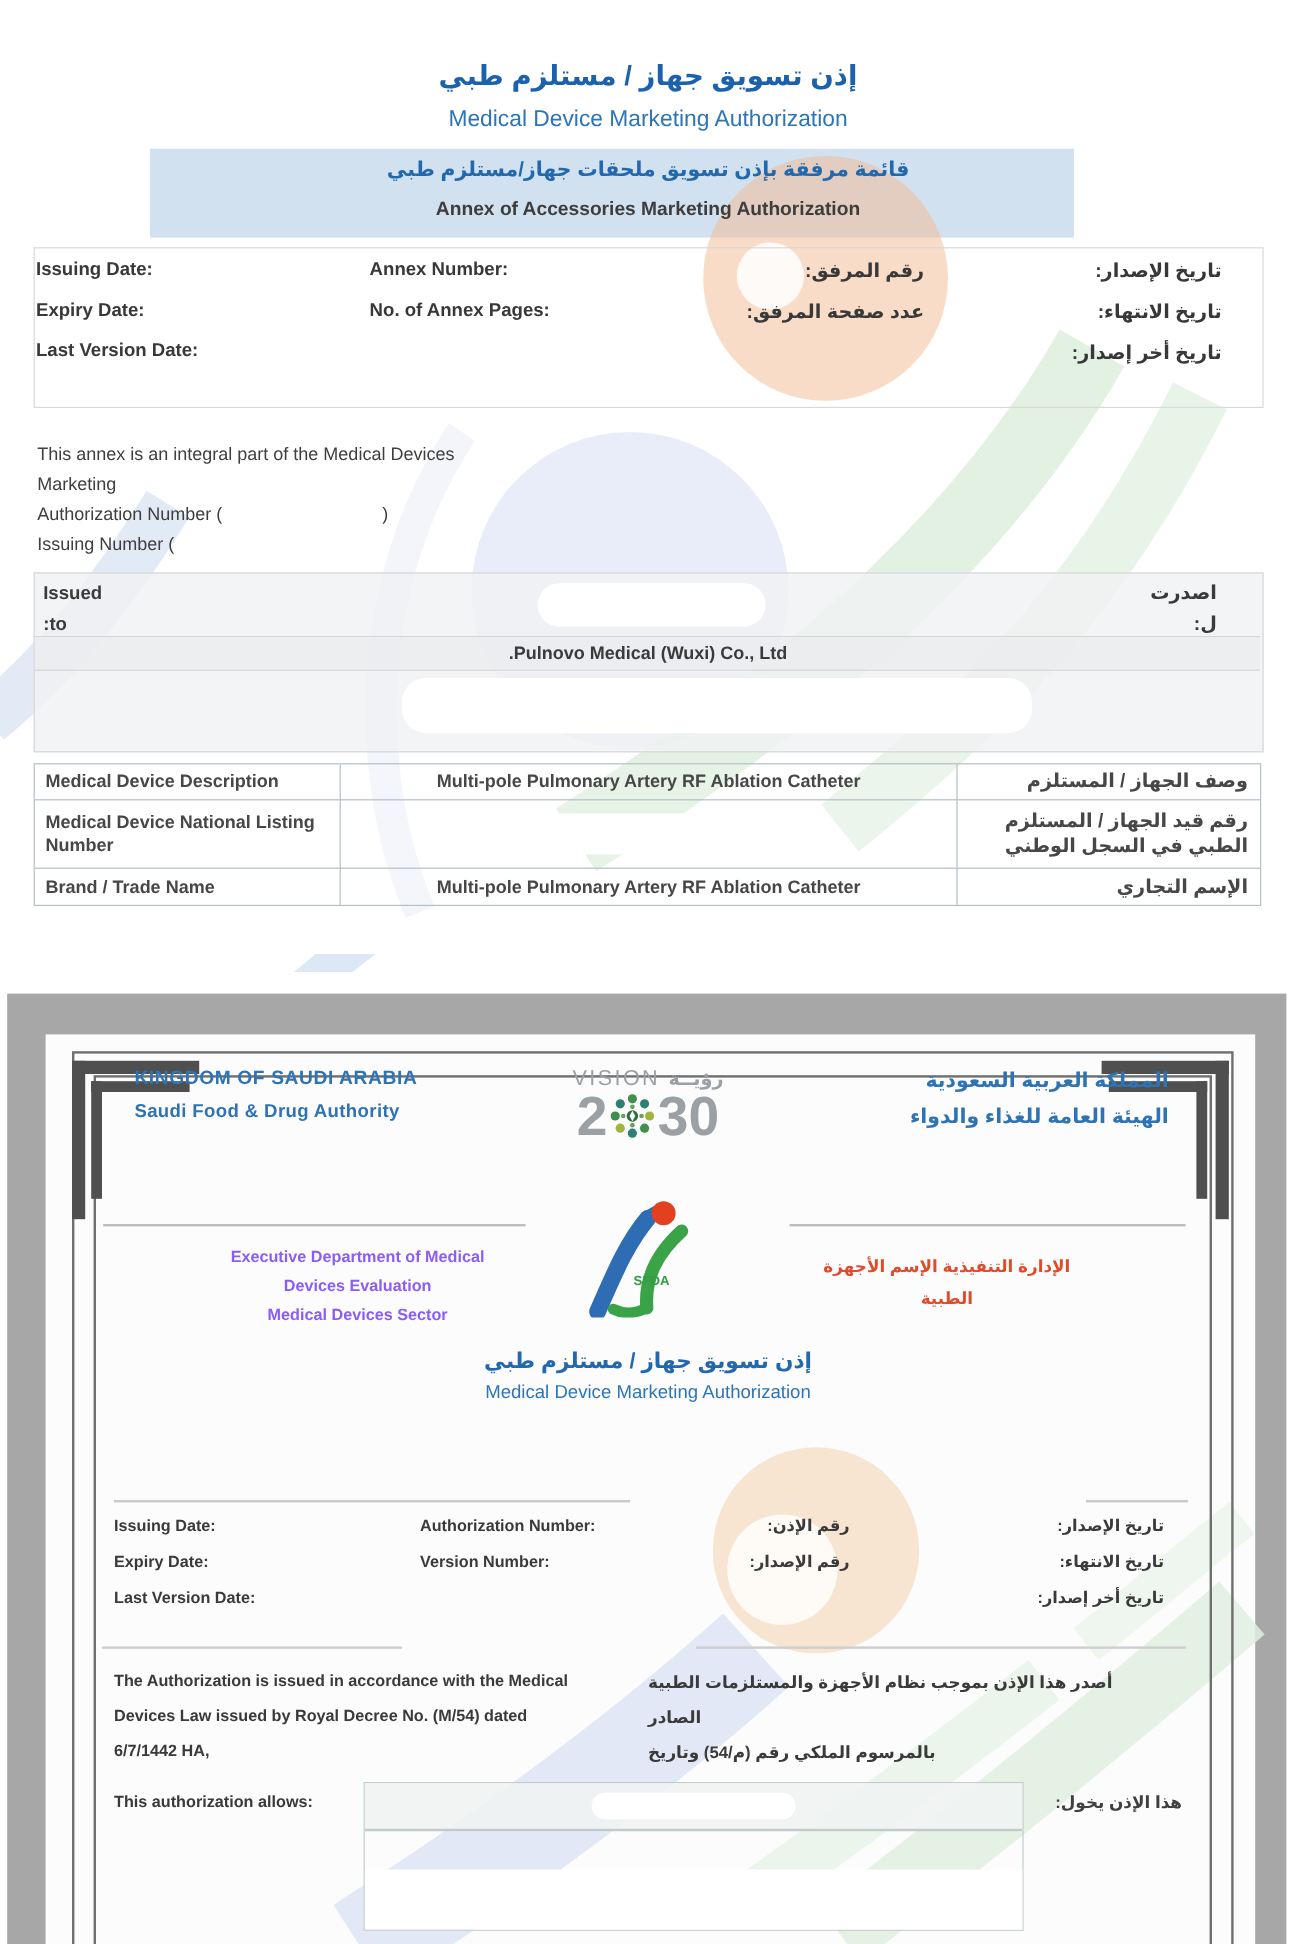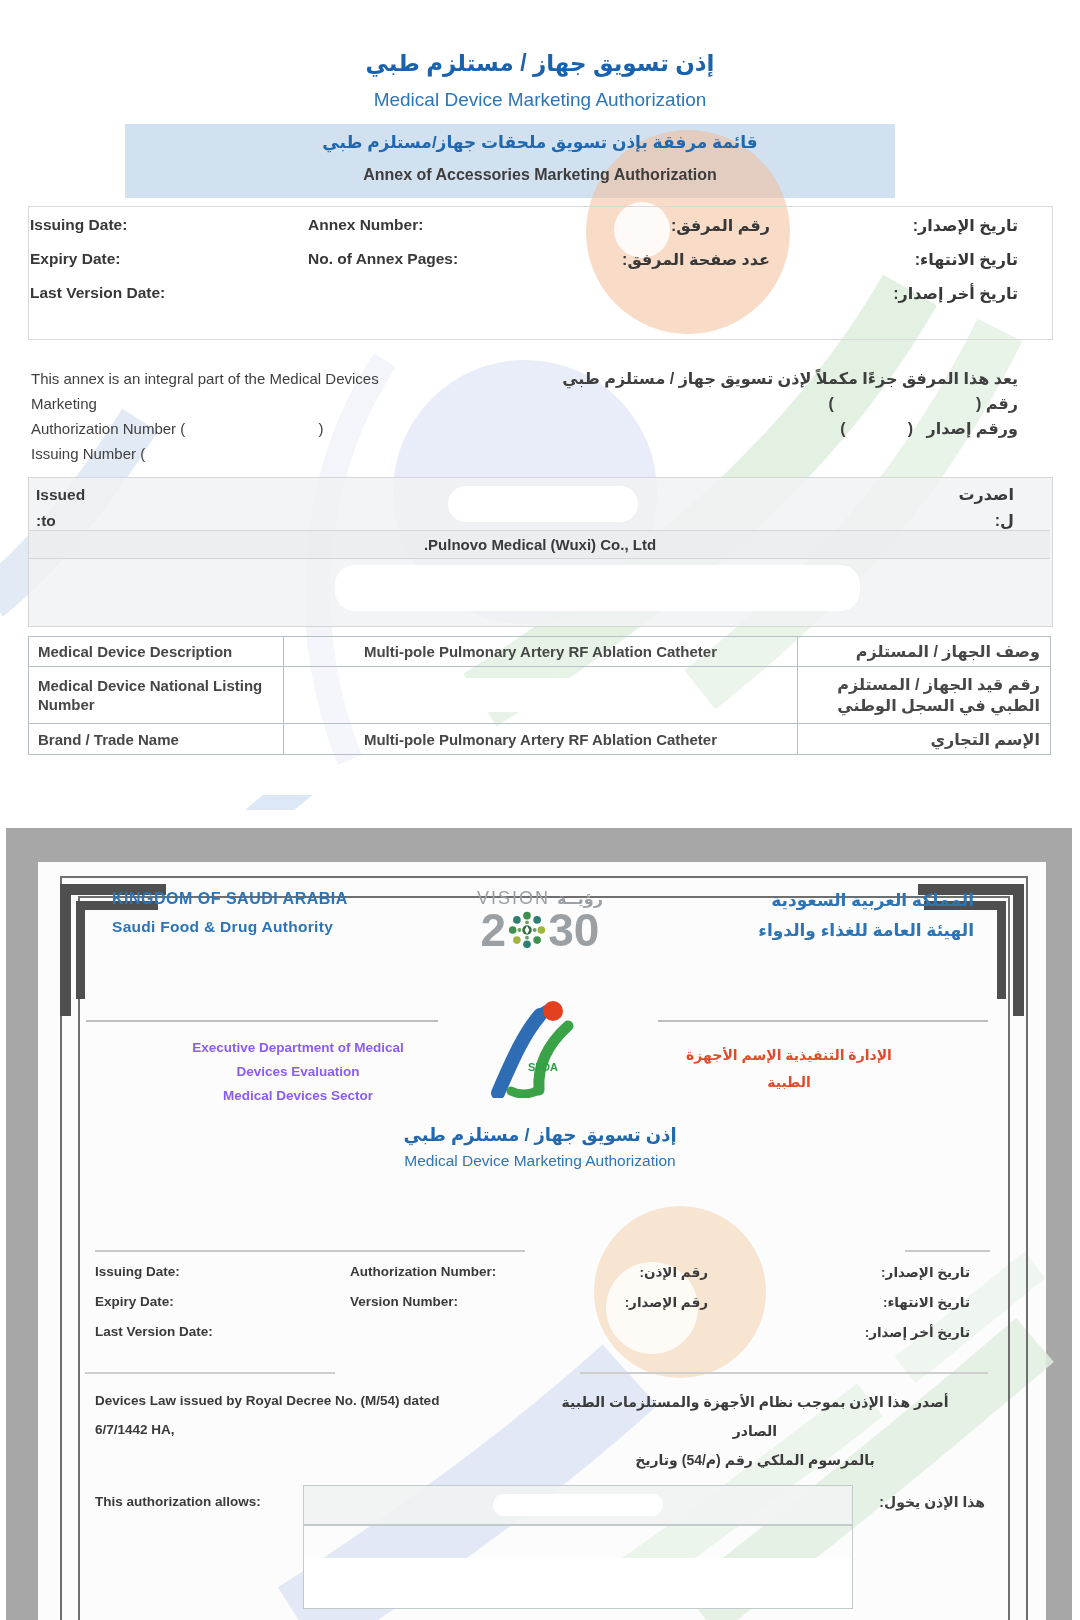--- a/index.html
+++ b/index.html
@@ -65,21 +65,21 @@
   .divseg{height:2px;background:#bdbdbd;}
   .dept-en{left:120px;top:1036px;width:356px;text-align:center;font-size:13.5px;font-weight:bold;color:#8b5cf6;line-height:24px;}
   .dept-ar{right:175px;top:1042px;width:232px;text-align:center;direction:rtl;font-size:14px;font-weight:bold;color:#e14b2c;line-height:27px;}
   .cert-title-ar{top:1124px;font-size:18px;font-weight:bold;color:#2268ae;}
   .cert-title-en{top:1152px;font-size:15.5px;color:#2e75b6;}
   .clabel{font-size:13.5px;font-weight:bold;color:#3a3a3a;}
   .cr1{top:1264px}.cr2{top:1294px}.cr3{top:1324px}
   .cc1{left:95px}.cc2{left:350px}
   .cc3{right:372px;text-align:right}.cc4{right:110px;text-align:right}
   .law-en{left:95px;top:1386px;width:390px;font-size:13.5px;font-weight:bold;color:#3a3a3a;line-height:29px;}
-  .law-ar{right:110px;top:1388px;width:430px;text-align:center;direction:rtl;font-size:14px;font-weight:bold;color:#3a3a3a;line-height:29px;}
+  .law-ar{right:110px;top:1388px;width:430px;text-align:left;direction:rtl;font-size:14px;font-weight:bold;color:#3a3a3a;line-height:29px;}
   .allows-en{left:95px;top:1494px;font-size:13.5px;font-weight:bold;color:#3a3a3a;}
   .allows-ar{right:95px;top:1494px;font-size:14px;font-weight:bold;color:#404040;}
   #allows-box{left:303px;top:1485px;width:548px;height:122px;border:1.5px solid #c2cbcb;}
   .a-row1{left:0;top:0;width:100%;height:38px;background:rgba(240,243,242,0.9);border-bottom:2px solid #c2cbcb;position:absolute;}
   .a-row2{left:0;top:40px;width:100%;height:31px;background:rgba(238,241,240,0.9);border-bottom:1.5px solid #c2cbcb;position:absolute;
     display:flex;align-items:center;justify-content:center;font-size:13.5px;font-weight:bold;color:#3a3a3a;}
   .a-row3{left:0;top:72px;width:100%;height:50px;background:#ffffff;position:absolute;}
   svg{display:block;}
 </style>
 </head>
@@ -125,25 +125,20 @@
   <div class="abs z3 falabel rtl fr2 fc3">عدد صفحة المرفق:</div>
   <div class="abs z3 falabel rtl fr1 fc4">تاريخ الإصدار:</div>
   <div class="abs z3 falabel rtl fr2 fc4">تاريخ الانتهاء:</div>
   <div class="abs z3 falabel rtl fr3 fc4">تاريخ أخر إصدار:</div>
 
   <div class="abs z3 para" id="integral-en">
     <div class="pre">This annex is an integral part of the Medical Devices</div>
     <div class="pre">Marketing</div>
     <div class="pre">Authorization Number (                                )</div>
     <div class="pre">Issuing Number (</div>
-  </div>
-  <div class="abs z3 para rtl" id="integral-ar">
-    <div class="pre">يعد هذا المرفق جزءًا مكملاً لإذن تسويق جهاز / مستلزم طبي</div>
-    <div class="pre">رقم (                                )</div>
-    <div class="pre">ورقم إصدار   (              )</div>
   </div>
 
   <div class="abs z3" id="issued-box"></div>
   <div class="abs z3 issued-en">
     <div>Issued</div>
     <div>:to</div>
   </div>
   <div class="abs z3 issued-ar rtl">
     <div>اصدرت</div>
     <div>ل:</div>
@@ -249,20 +244,21 @@
   <div class="abs z3 clabel rtl cr1 cc3">رقم الإذن:</div>
   <div class="abs z3 clabel rtl cr2 cc3">رقم الإصدار:</div>
   <div class="abs z3 clabel rtl cr1 cc4">تاريخ الإصدار:</div>
   <div class="abs z3 clabel rtl cr2 cc4">تاريخ الانتهاء:</div>
   <div class="abs z3 clabel rtl cr3 cc4">تاريخ أخر إصدار:</div>
 
   <div class="abs z3 divseg" style="left:85px;top:1372px;width:250px;height:1.5px;background:#cecece;"></div>
   <div class="abs z3 divseg" style="left:580px;top:1372px;width:408px;height:1.5px;background:#cecece;"></div>
 
   <div class="abs z3 law-en">
+    <div>The Authorization is issued in accordance with the Medical</div>
     <div>Devices Law issued by Royal Decree No. (M/54) dated</div>
     <div>6/7/1442 HA,</div>
   </div>
   <div class="abs z3 law-ar">
     <div>أصدر هذا الإذن بموجب نظام الأجهزة والمستلزمات الطبية الصادر</div>
     <div>بالمرسوم الملكي رقم (م/54) وتاريخ</div>
   </div>
 
   <div class="abs z3 allows-en">This authorization allows:</div>
   <div class="abs z3 allows-ar rtl">هذا الإذن يخول:</div>

